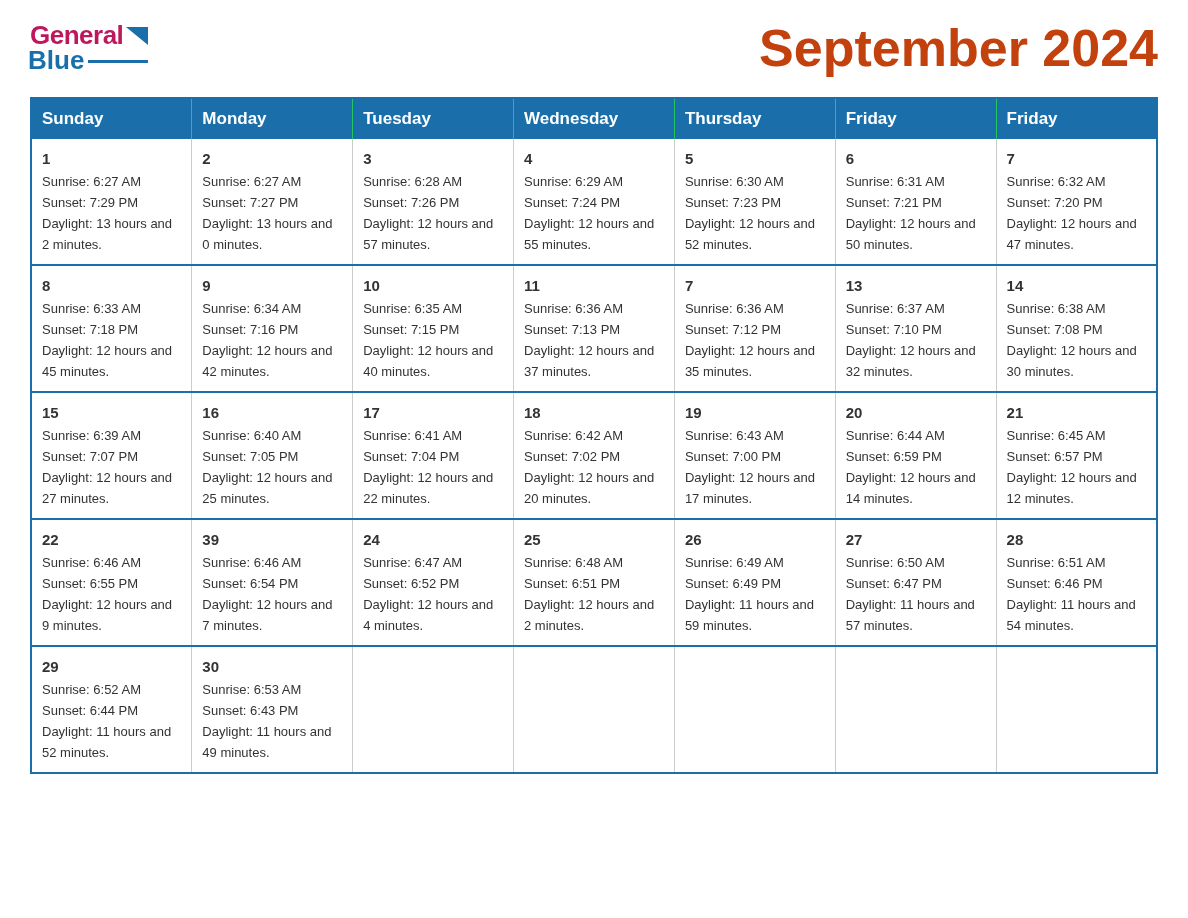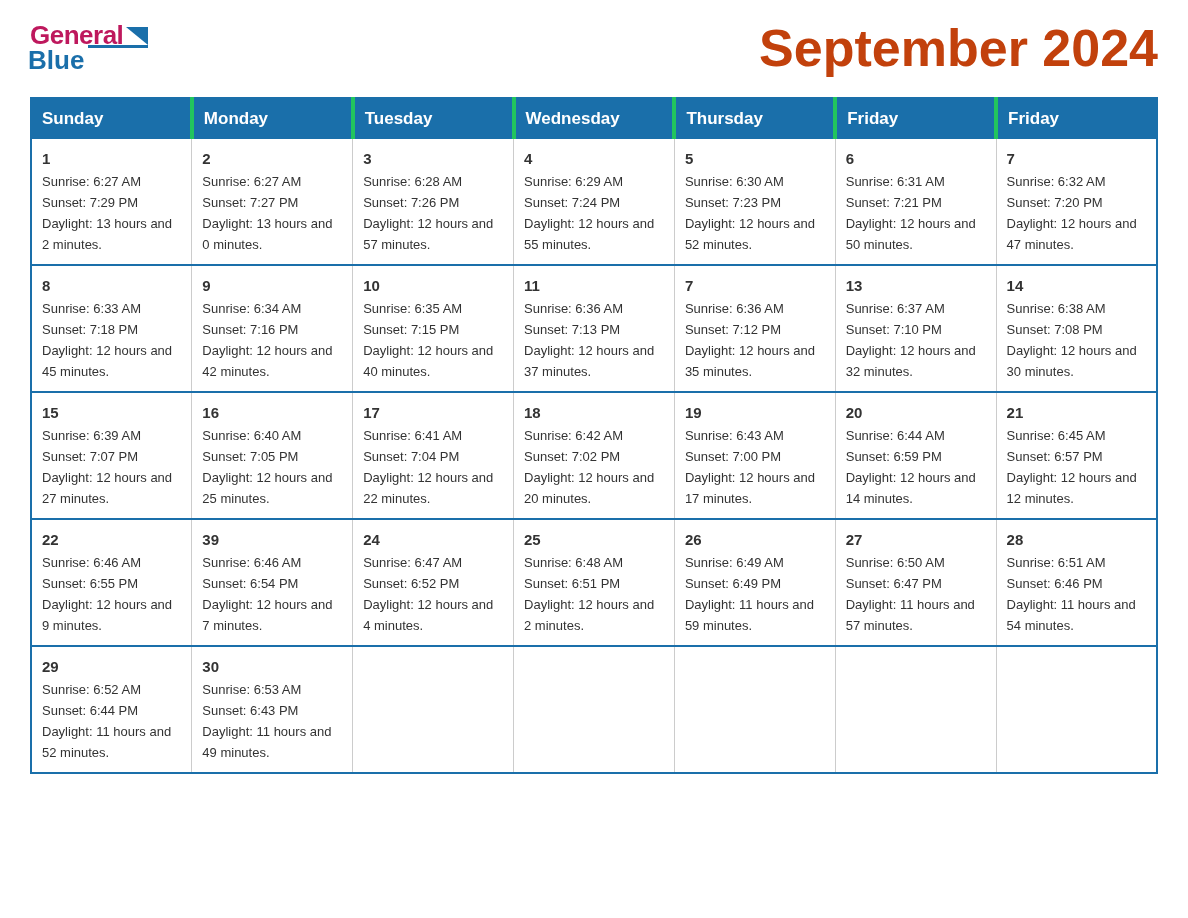--- a/index.html
+++ b/index.html
@@ -57,21 +57,21 @@
       border-collapse: collapse;
       border: 2px solid #1a6faa;
     }
     thead tr th {
       background-color: #1a6faa;
       color: #fff;
       padding: 10px 10px;
       font-size: 17px;
       font-weight: bold;
       text-align: left;
-      border-right: 4px solid #22c55e;
+      border-right: 1px solid #22c55e;
     }
     thead tr th:last-child { border-right: none; }
     tbody tr {
       border-bottom: 2px solid #1a6faa;
     }
     tbody tr:last-child {
       border-bottom: none;
     }
     tbody td {
       vertical-align: top;
@@ -106,21 +106,21 @@
     <div class="logo-top">
       <span class="logo-general">General</span>
       <div style="display:flex;flex-direction:column;margin-left:3px;">
         <div style="display:flex;align-items:center;">
           <svg width="22" height="18" viewBox="0 0 22 18">
             <polygon points="0,0 22,0 22,18" fill="#1a6faa"></polygon>
           </svg>
         </div>
       </div>
     </div>
-    <div style="display:flex;align-items:flex-start;margin-top:-6px;">
+    <div style="display:flex;align-items:center;margin-top:-6px;">
       <span class="logo-blue">Blue</span>
       <span style="display:inline-block;width:60px;height:3px;background:#1a6faa;margin-left:4px;margin-bottom:-2px;"></span>
     </div>
   </div>
 
   <div class="title-section">
     <div class="month-title">September 2024</div>
   </div>
 </div>
 

